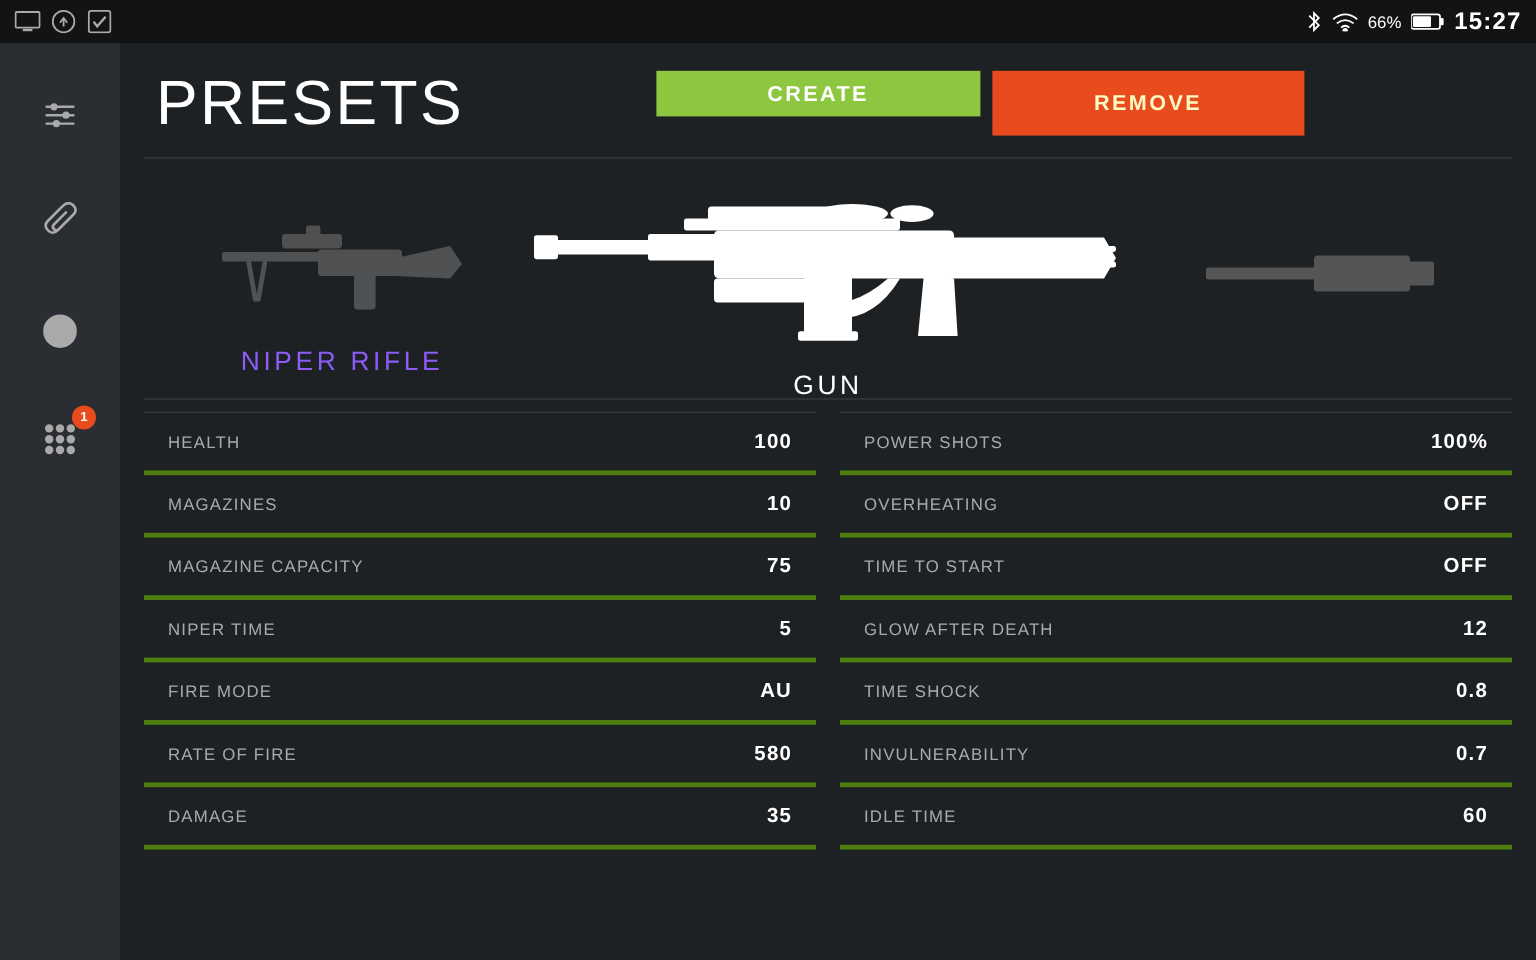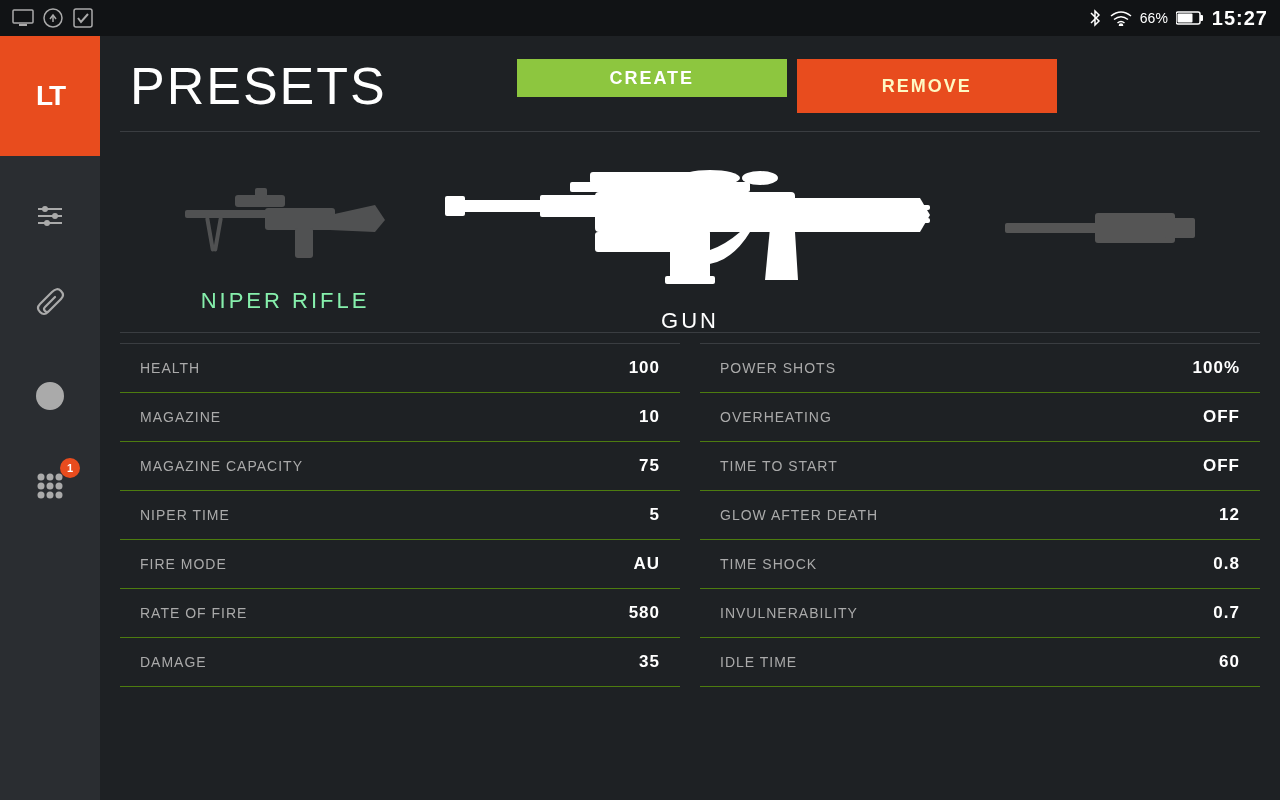--- a/index.html
+++ b/index.html
@@ -122,21 +122,21 @@
       flex-direction: column;
       padding: 0;
       overflow: hidden;
     }
 
     
     .header {
       padding: 20px 46px 15px 30px;
       display: flex;
       align-items: center;
-      gap: 30px;
+      gap: 60px;
       flex-shrink: 0;
     }
     .page-title {
       font-size: 52px;
       font-weight: 300;
       color: #fff;
       letter-spacing: 2px;
     }
     .header-buttons {
       display: flex;
@@ -201,21 +201,21 @@
       align-items: center;
       justify-content: center;
     }
     .weapon-label {
       font-size: 22px;
       font-weight: 300;
       letter-spacing: 3px;
       margin-top: 8px;
     }
     .weapon-label.dim {
-      color: #86efac;
+      color: #8b5cf6;
     }
     .weapon-label.active {
       color: #fff;
     }
 
     
     .stats-area {
       display: flex;
       flex: 1;
       padding: 10px 20px;
@@ -224,21 +224,21 @@
     .stats-column {
       flex: 1;
       display: flex;
       flex-direction: column;
     }
     .stat-row {
       display: flex;
       align-items: center;
       justify-content: space-between;
       padding: 14px 20px;
-      border-bottom: 1px solid #4d7c0f;
+      border-bottom: 4px solid #4d7c0f;
       font-size: 15px;
       letter-spacing: 1px;
     }
     .stat-row:first-child {
       border-top: 1px solid #3a3d41;
     }
     .stat-label {
       color: #aaa;
       font-size: 14px;
       letter-spacing: 1px;
@@ -301,23 +301,20 @@
       <rect x="24" y="5" width="3" height="6" rx="1" fill="#fff"></rect>
       <rect x="1.5" y="3.5" width="15" height="9" rx="1" fill="#fff"></rect>
     </svg>
     <span style="font-size:20px;font-weight:bold;letter-spacing:1px">15:27</span>
   </div>
 </div>
 
 <div class="main-layout">
 
   <div class="sidebar">
-    <div class="sidebar-logo">
-      <span class="logo-text">LT</span>
-    </div>
     <div class="sidebar-nav">
 
       <div class="nav-item">
         <div class="nav-icon">
           <svg width="34" height="34" viewBox="0 0 34 34" fill="none">
             <line x1="5" y1="10" x2="29" y2="10" stroke="#aaa" stroke-width="2"></line>
             <line x1="5" y1="17" x2="29" y2="17" stroke="#aaa" stroke-width="2"></line>
             <line x1="5" y1="24" x2="29" y2="24" stroke="#aaa" stroke-width="2"></line>
             <circle cx="12" cy="10" r="3" fill="#aaa"></circle>
             <circle cx="22" cy="17" r="3" fill="#aaa"></circle>
@@ -462,21 +459,21 @@
     <div class="divider"></div>
 
     <div class="stats-area">
 
       <div class="stats-column">
         <div class="stat-row">
           <span class="stat-label">HEALTH</span>
           <span class="stat-value">100</span>
         </div>
         <div class="stat-row">
-          <span class="stat-label">MAGAZINE</span>
+          <span class="stat-label">MAGAZINES</span>
           <span class="stat-value">10</span>
         </div>
         <div class="stat-row">
           <span class="stat-label">MAGAZINE CAPACITY</span>
           <span class="stat-value">75</span>
         </div>
         <div class="stat-row">
           <span class="stat-label">NIPER TIME</span>
           <span class="stat-value">5</span>
         </div>

